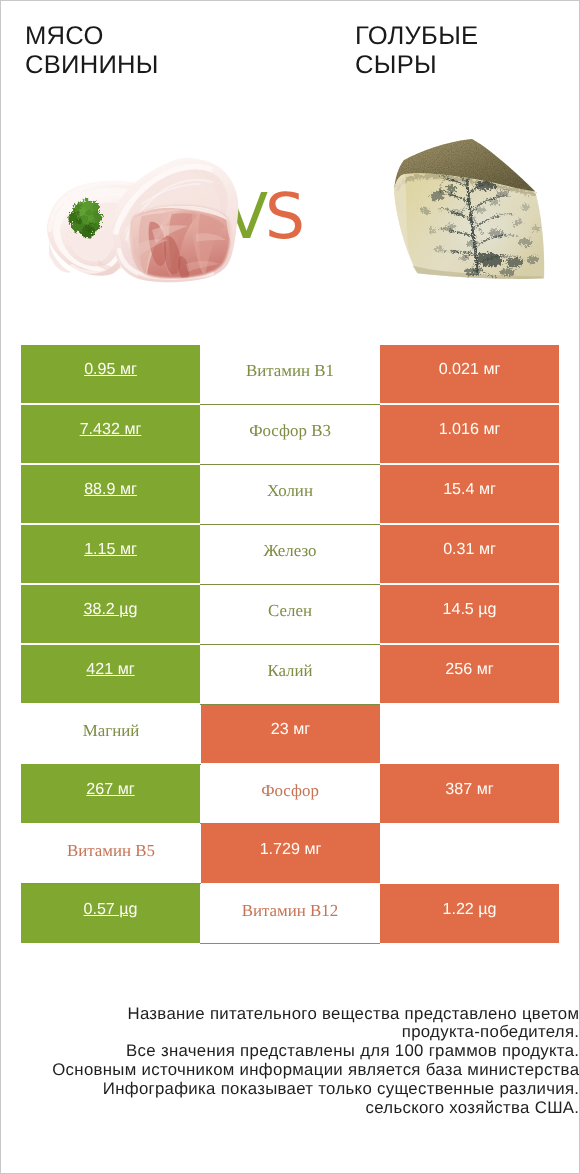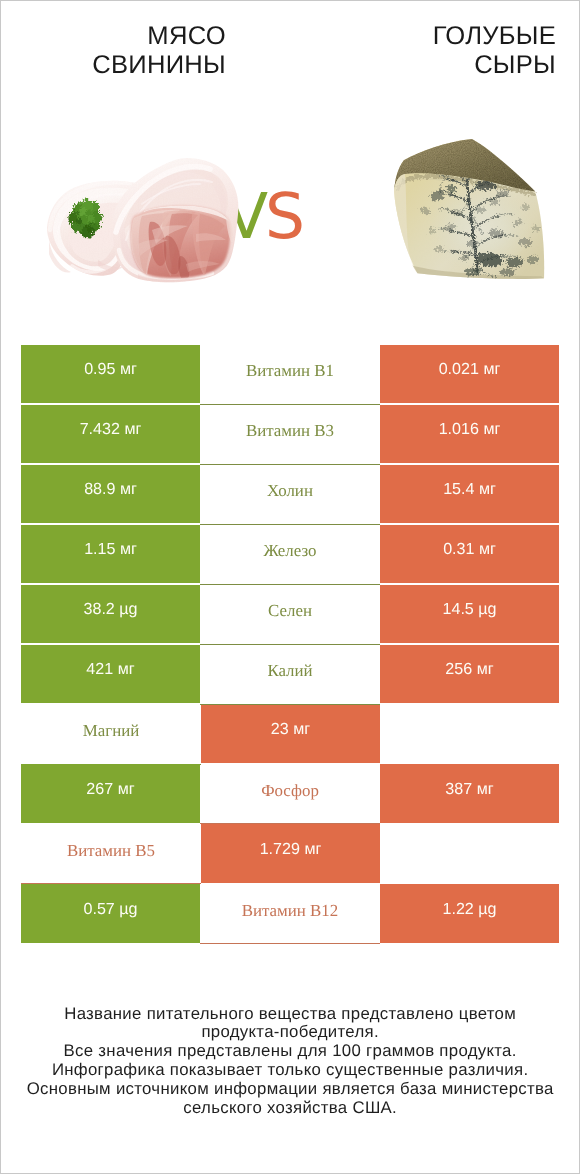--- a/index.html
+++ b/index.html
@@ -1,40 +1,40 @@
 <!DOCTYPE html>
 <html><head>
 <meta charset="utf-8">
 <title>compare</title>
 <style>
   html,body{margin:0;padding:0;}
   body{width:580px;height:1174px;background:#fff;font-family:"Liberation Sans",sans-serif;-webkit-font-smoothing:antialiased;text-rendering:geometricPrecision;}
   .page{position:relative;width:578px;height:1172px;border:1px solid #c8c8c8;background:#fff;overflow:hidden;will-change:transform;transform:translateZ(0);}
   
   .hdr{position:absolute;left:0;top:0;width:578px;height:330px;}
-  .ttl{position:absolute;text-align:right;color:#1a1a1a;font-size:25.6px;line-height:29px;font-weight:400;letter-spacing:0.25px;}
+  .ttl{position:absolute;text-align:left;color:#1a1a1a;font-size:25.6px;line-height:29px;font-weight:400;letter-spacing:0.25px;}
   .ttl.l{left:24px;top:21px;width:201px;}
   .ttl.r{left:354px;top:21px;width:201px;}
   .vs{position:absolute;top:166px;left:224px;width:160px;height:110px;font-family:"DejaVu Sans",sans-serif;font-size:63px;line-height:100px;font-weight:400;letter-spacing:-3px;white-space:nowrap;}
   .vs .v{color:#7FA52F;}
   .vs .s{color:#E06A45;}
   .pic{position:absolute;}
   .pic-l{left:45px;top:155px;}
   .pic-r{left:392px;top:134px;}
   
   .tbl{position:absolute;left:20px;top:343.6px;width:538px;}
   .row{position:relative;height:58.2px;margin-bottom:1.8px;display:flex;}
   .cellL,.cellR{width:179px;height:58.2px;display:flex;align-items:center;justify-content:center;color:#fdfdf7;font-size:16.1px;}
   .cellL span,.cellR span{display:block;position:relative;top:-4px;}
   .cellM span{display:block;position:relative;top:-3px;}
-  .cellL{background:#80A730;}
+  .cellL{background:#80A730;text-decoration:underline;}
   .cellR{background:#E06C48;}
   .cellM{width:180px;height:60px;display:flex;align-items:center;justify-content:center;font-size:16.9px;background:transparent;box-sizing:border-box;margin-top:0;font-family:Liberation Serif, serif;}
   
-  .foot{position:absolute;left:0;top:1003.5px;width:578px;text-align:center;color:#1f1f1f;font-size:16.8px;line-height:18.9px;letter-spacing:0.31px;}
+  .foot{position:absolute;left:0;top:1003.5px;width:578px;text-align:right;color:#1f1f1f;font-size:16.8px;line-height:18.9px;letter-spacing:0.31px;}
   .foot div{margin-right:-0.31px;}
 </style>
 </head>
 <body>
 
 <div class="page">
   <div class="hdr">
     <div class="ttl l">
         <div>МЯСО</div>
         <div>СВИНИНЫ</div>
@@ -303,21 +303,21 @@
         </div>
         <div class="cellR">
           <span>0.021 мг</span>
         </div>
       </div>
       <div class="row">
         <div class="cellL">
           <span>7.432 мг</span>
         </div>
         <div class="cellM" style="color:#7D8D43;border-bottom:1.4px solid #7D8D43">
-          <span>Витамин B3</span>
+          <span>Фосфор B3</span>
         </div>
         <div class="cellR">
           <span>1.016 мг</span>
         </div>
       </div>
       <div class="row">
         <div class="cellL">
           <span>88.9 мг</span>
         </div>
         <div class="cellM" style="color:#7D8D43;border-bottom:1.4px solid #7D8D43">
@@ -396,17 +396,17 @@
         </div>
         <div class="cellR">
           <span>1.22 µg</span>
         </div>
       </div>
     </div>
   <div class="foot" id="foot">
       <div>Название питательного вещества представлено цветом</div>
       <div>продукта-победителя.</div>
       <div>Все значения представлены для 100 граммов продукта.</div>
+      <div>Основным источником информации является база министерства</div>
       <div>Инфографика показывает только существенные различия.</div>
-      <div>Основным источником информации является база министерства</div>
       <div>сельского хозяйства США.</div>
     </div>
 </div>
 
 </body></html>

